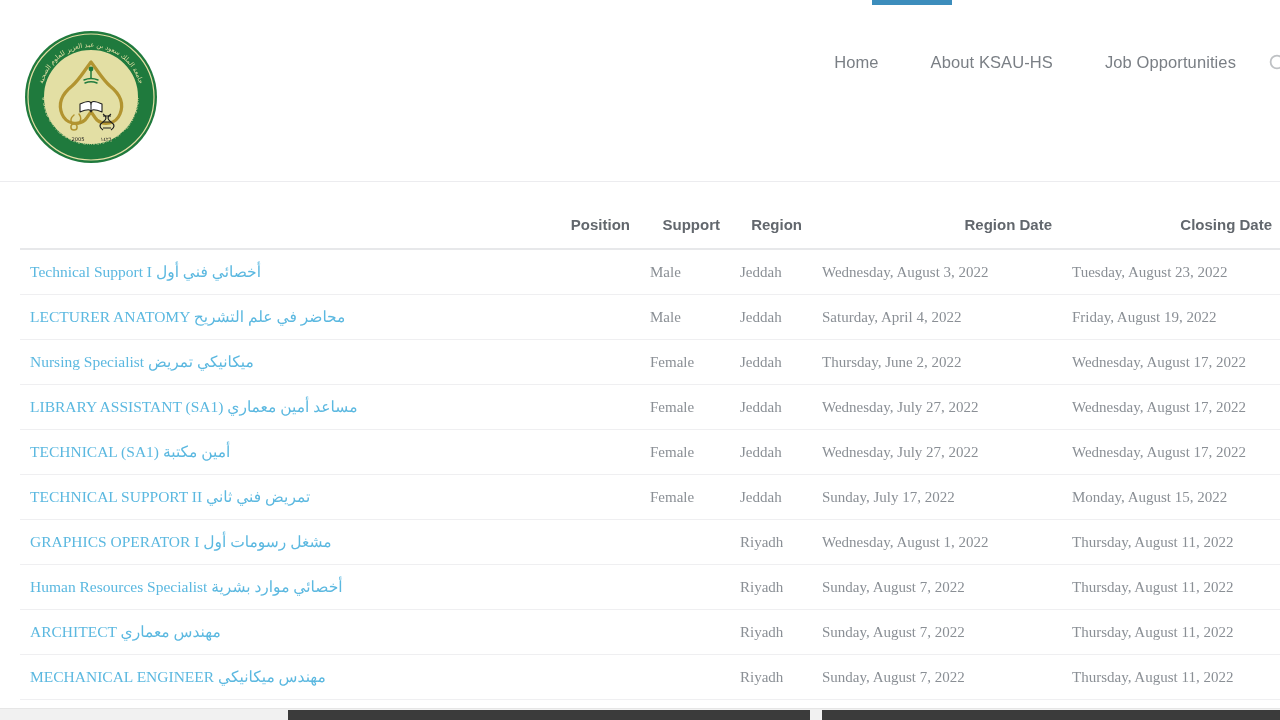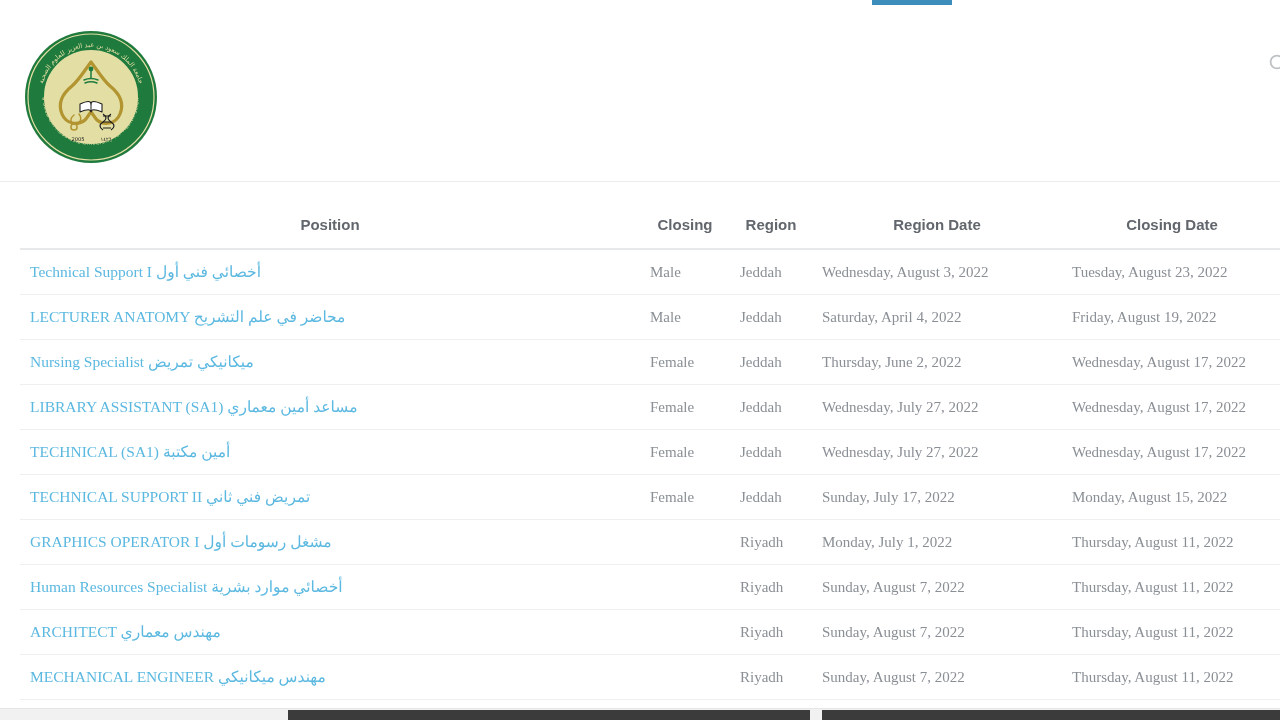--- a/index.html
+++ b/index.html
@@ -95,21 +95,21 @@
   }
 
   table.jobs {
     width: 1262px;
     margin-left: 20px;
     border-collapse: collapse;
     table-layout: fixed;
   }
 
   table.jobs thead th {
-    text-align: center;
+    text-align: right;
     font-size: 15px;
     font-weight: bold;
     color: #62676d;
     padding: 16px 10px 15px 10px;
     border-bottom: 2px solid #e7e8ea;
     white-space: nowrap;
   }
   table.jobs thead th:first-child { padding-left: 10px; }
 
   table.jobs tbody td {
@@ -229,20 +229,23 @@
         <path d="M89,86 q-6,4 0,8 q6,4 0,8"></path>
         <path d="M81,88 h8 M81,94 h8 M81,100 h8"></path>
       </g>
 
       <text x="56" y="113" font-size="5.2" fill="#1f1f1f" font-family="'DejaVu Sans',sans-serif" text-anchor="middle">2005</text>
       <text x="84" y="113" font-size="5.2" fill="#1f1f1f" font-family="'DejaVu Sans',sans-serif" text-anchor="middle">١٤٢٦</text>
     </svg>
   </div>
 
   <nav class="main-nav">
+    <div class="nav-item">Home</div>
+    <div class="nav-item">About KSAU-HS</div>
+    <div class="nav-item">Job Opportunities</div>
     <div class="nav-search-icon">
       <svg width="22" height="22" viewBox="0 0 22 22" xmlns="http://www.w3.org/2000/svg">
         <circle cx="9" cy="9" r="6.4" fill="none" stroke="#8a8f95" stroke-width="1.8"></circle>
         <line x1="13.6" y1="13.6" x2="20" y2="20" stroke="#8a8f95" stroke-width="1.8" stroke-linecap="round"></line>
       </svg>
     </div>
   </nav>
 
 </div>
 
@@ -251,21 +254,21 @@
     <colgroup>
       <col class="col-position">
       <col class="col-gender">
       <col class="col-region">
       <col class="col-posting">
       <col class="col-closing">
     </colgroup>
     <thead>
       <tr>
         <th>Position</th>
-        <th>Closing</th>
+        <th>Support</th>
         <th>Region</th>
         <th>Region Date</th>
         <th>Closing Date</th>
       </tr>
     </thead>
     <tbody id="jobs-body">
         <tr>
           <td><a class="job-link">Technical Support I أخصائي فني أول</a></td>
           <td>Male</td>
           <td>Jeddah</td>
@@ -304,21 +307,21 @@
           <td><a class="job-link">TECHNICAL SUPPORT II تمريض فني ثاني</a></td>
           <td>Female</td>
           <td>Jeddah</td>
           <td>Sunday, July 17, 2022</td>
           <td>Monday, August 15, 2022</td>
         </tr>
         <tr>
           <td><a class="job-link">GRAPHICS OPERATOR I مشغل رسومات أول</a></td>
           <td></td>
           <td>Riyadh</td>
-          <td>Monday, July 1, 2022</td>
+          <td>Wednesday, August 1, 2022</td>
           <td>Thursday, August 11, 2022</td>
         </tr>
         <tr>
           <td><a class="job-link">Human Resources Specialist أخصائي موارد بشرية</a></td>
           <td></td>
           <td>Riyadh</td>
           <td>Sunday, August 7, 2022</td>
           <td>Thursday, August 11, 2022</td>
         </tr>
         <tr>

